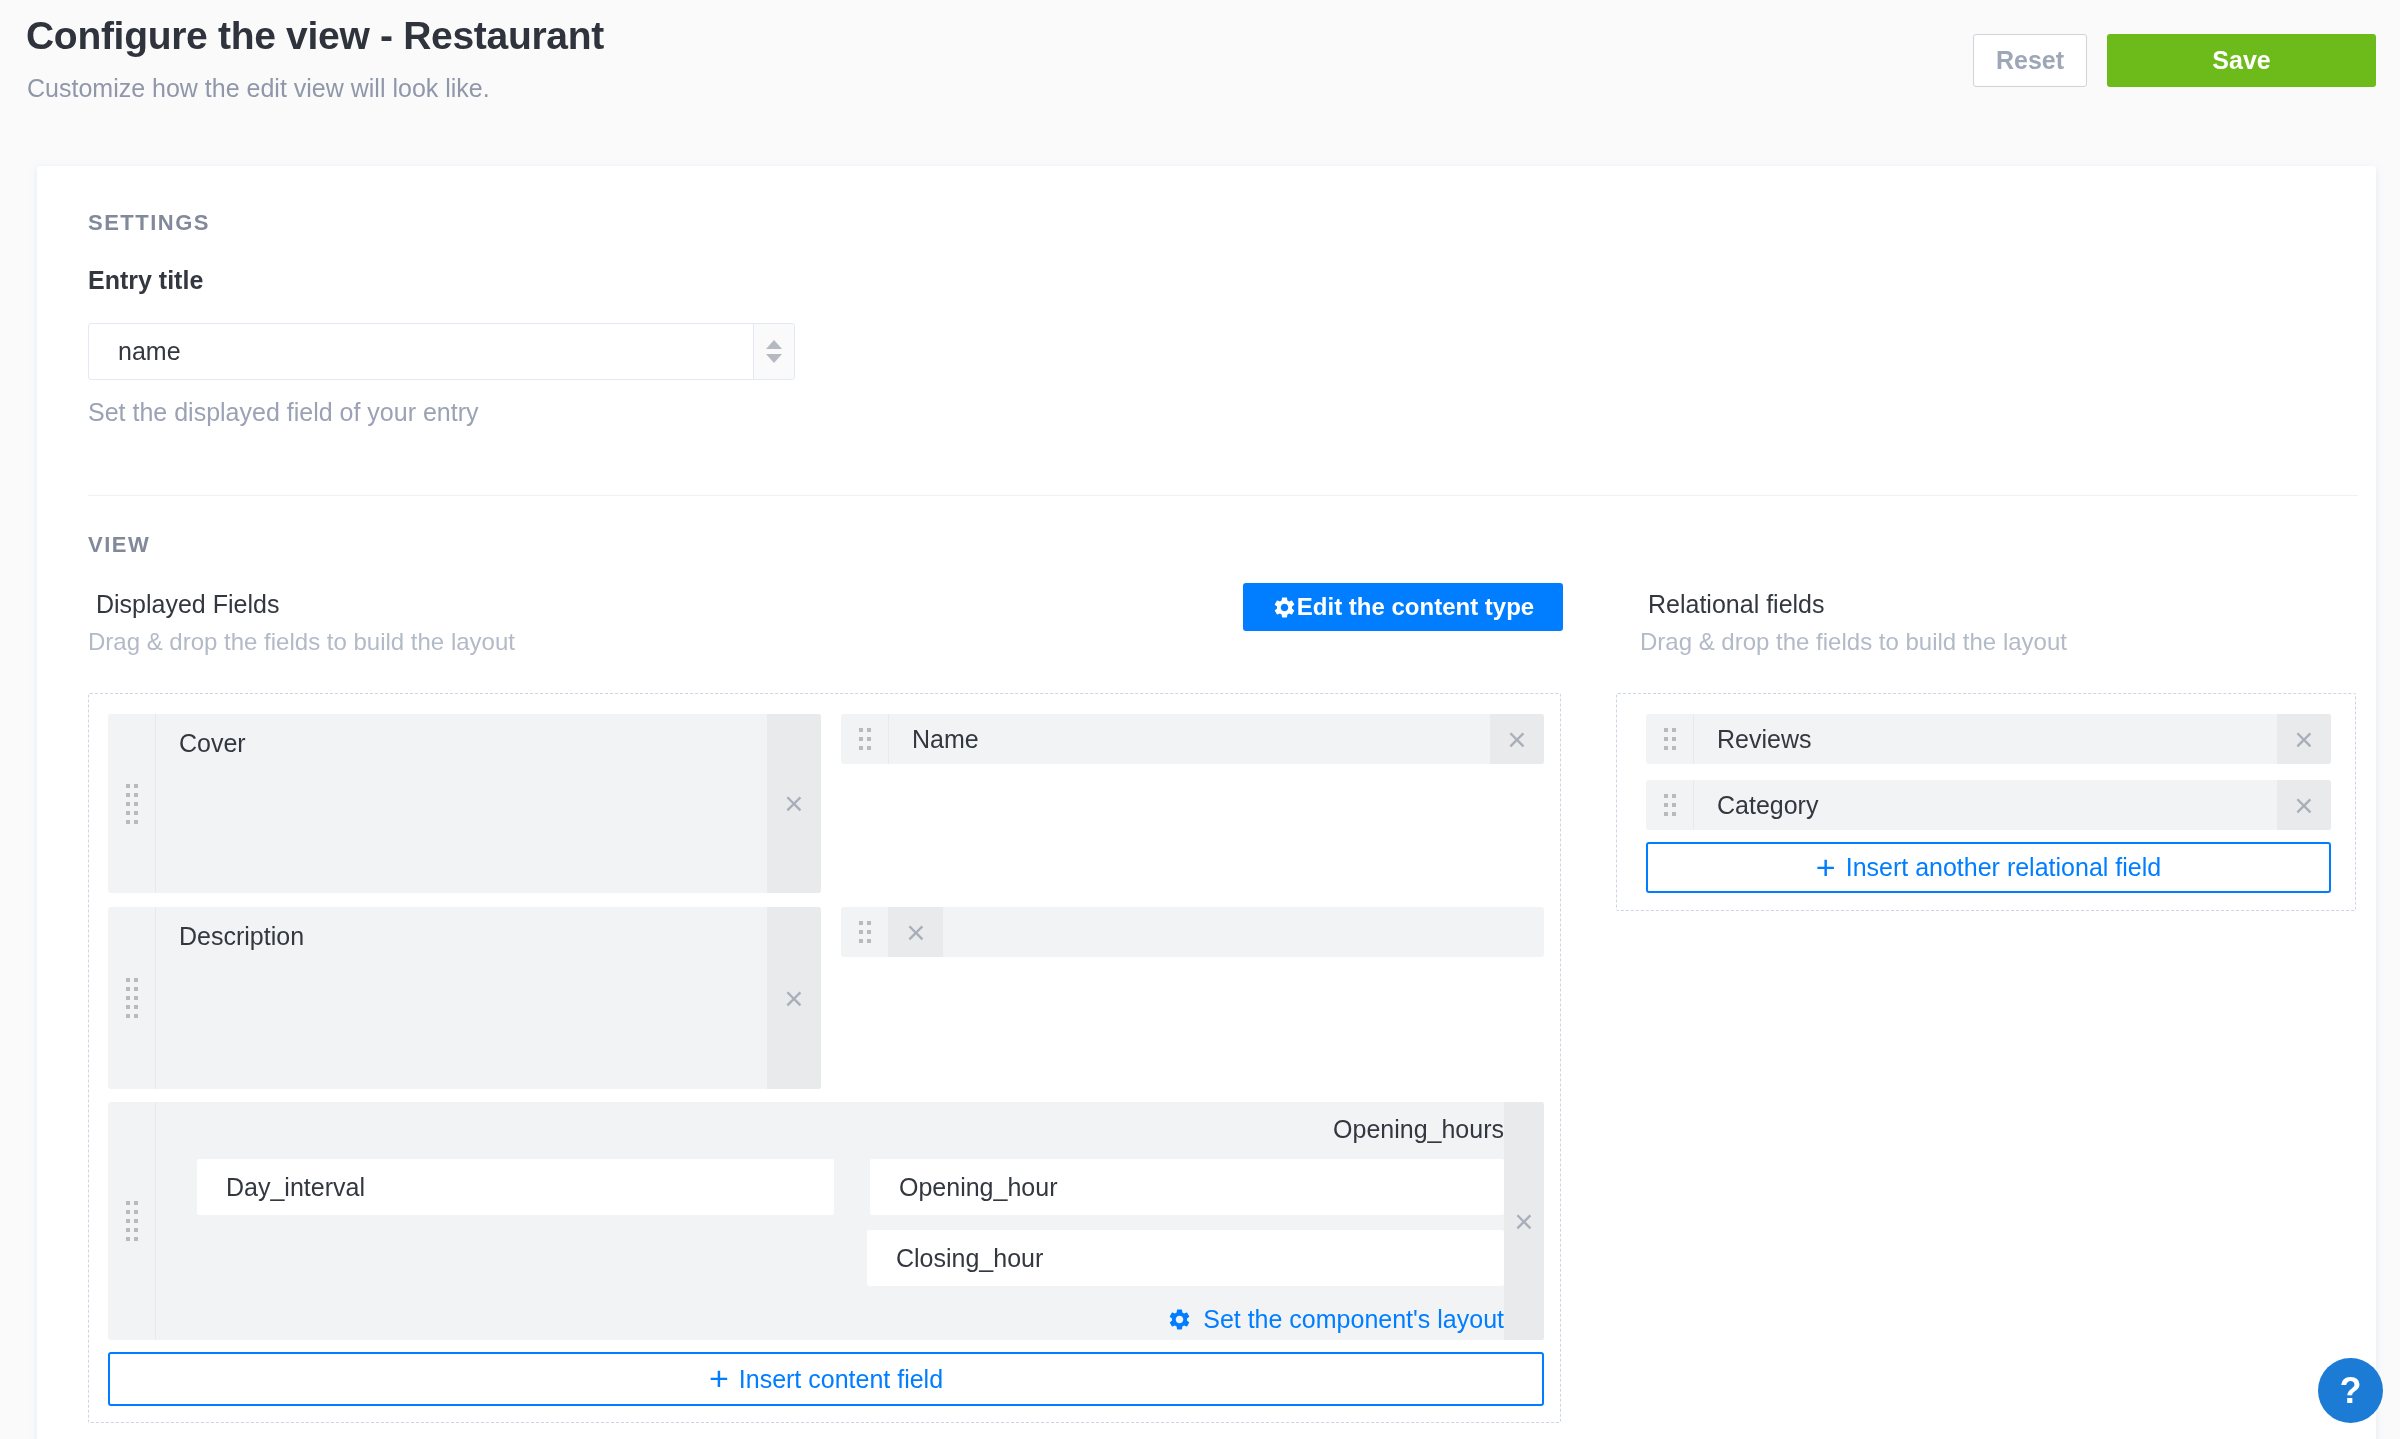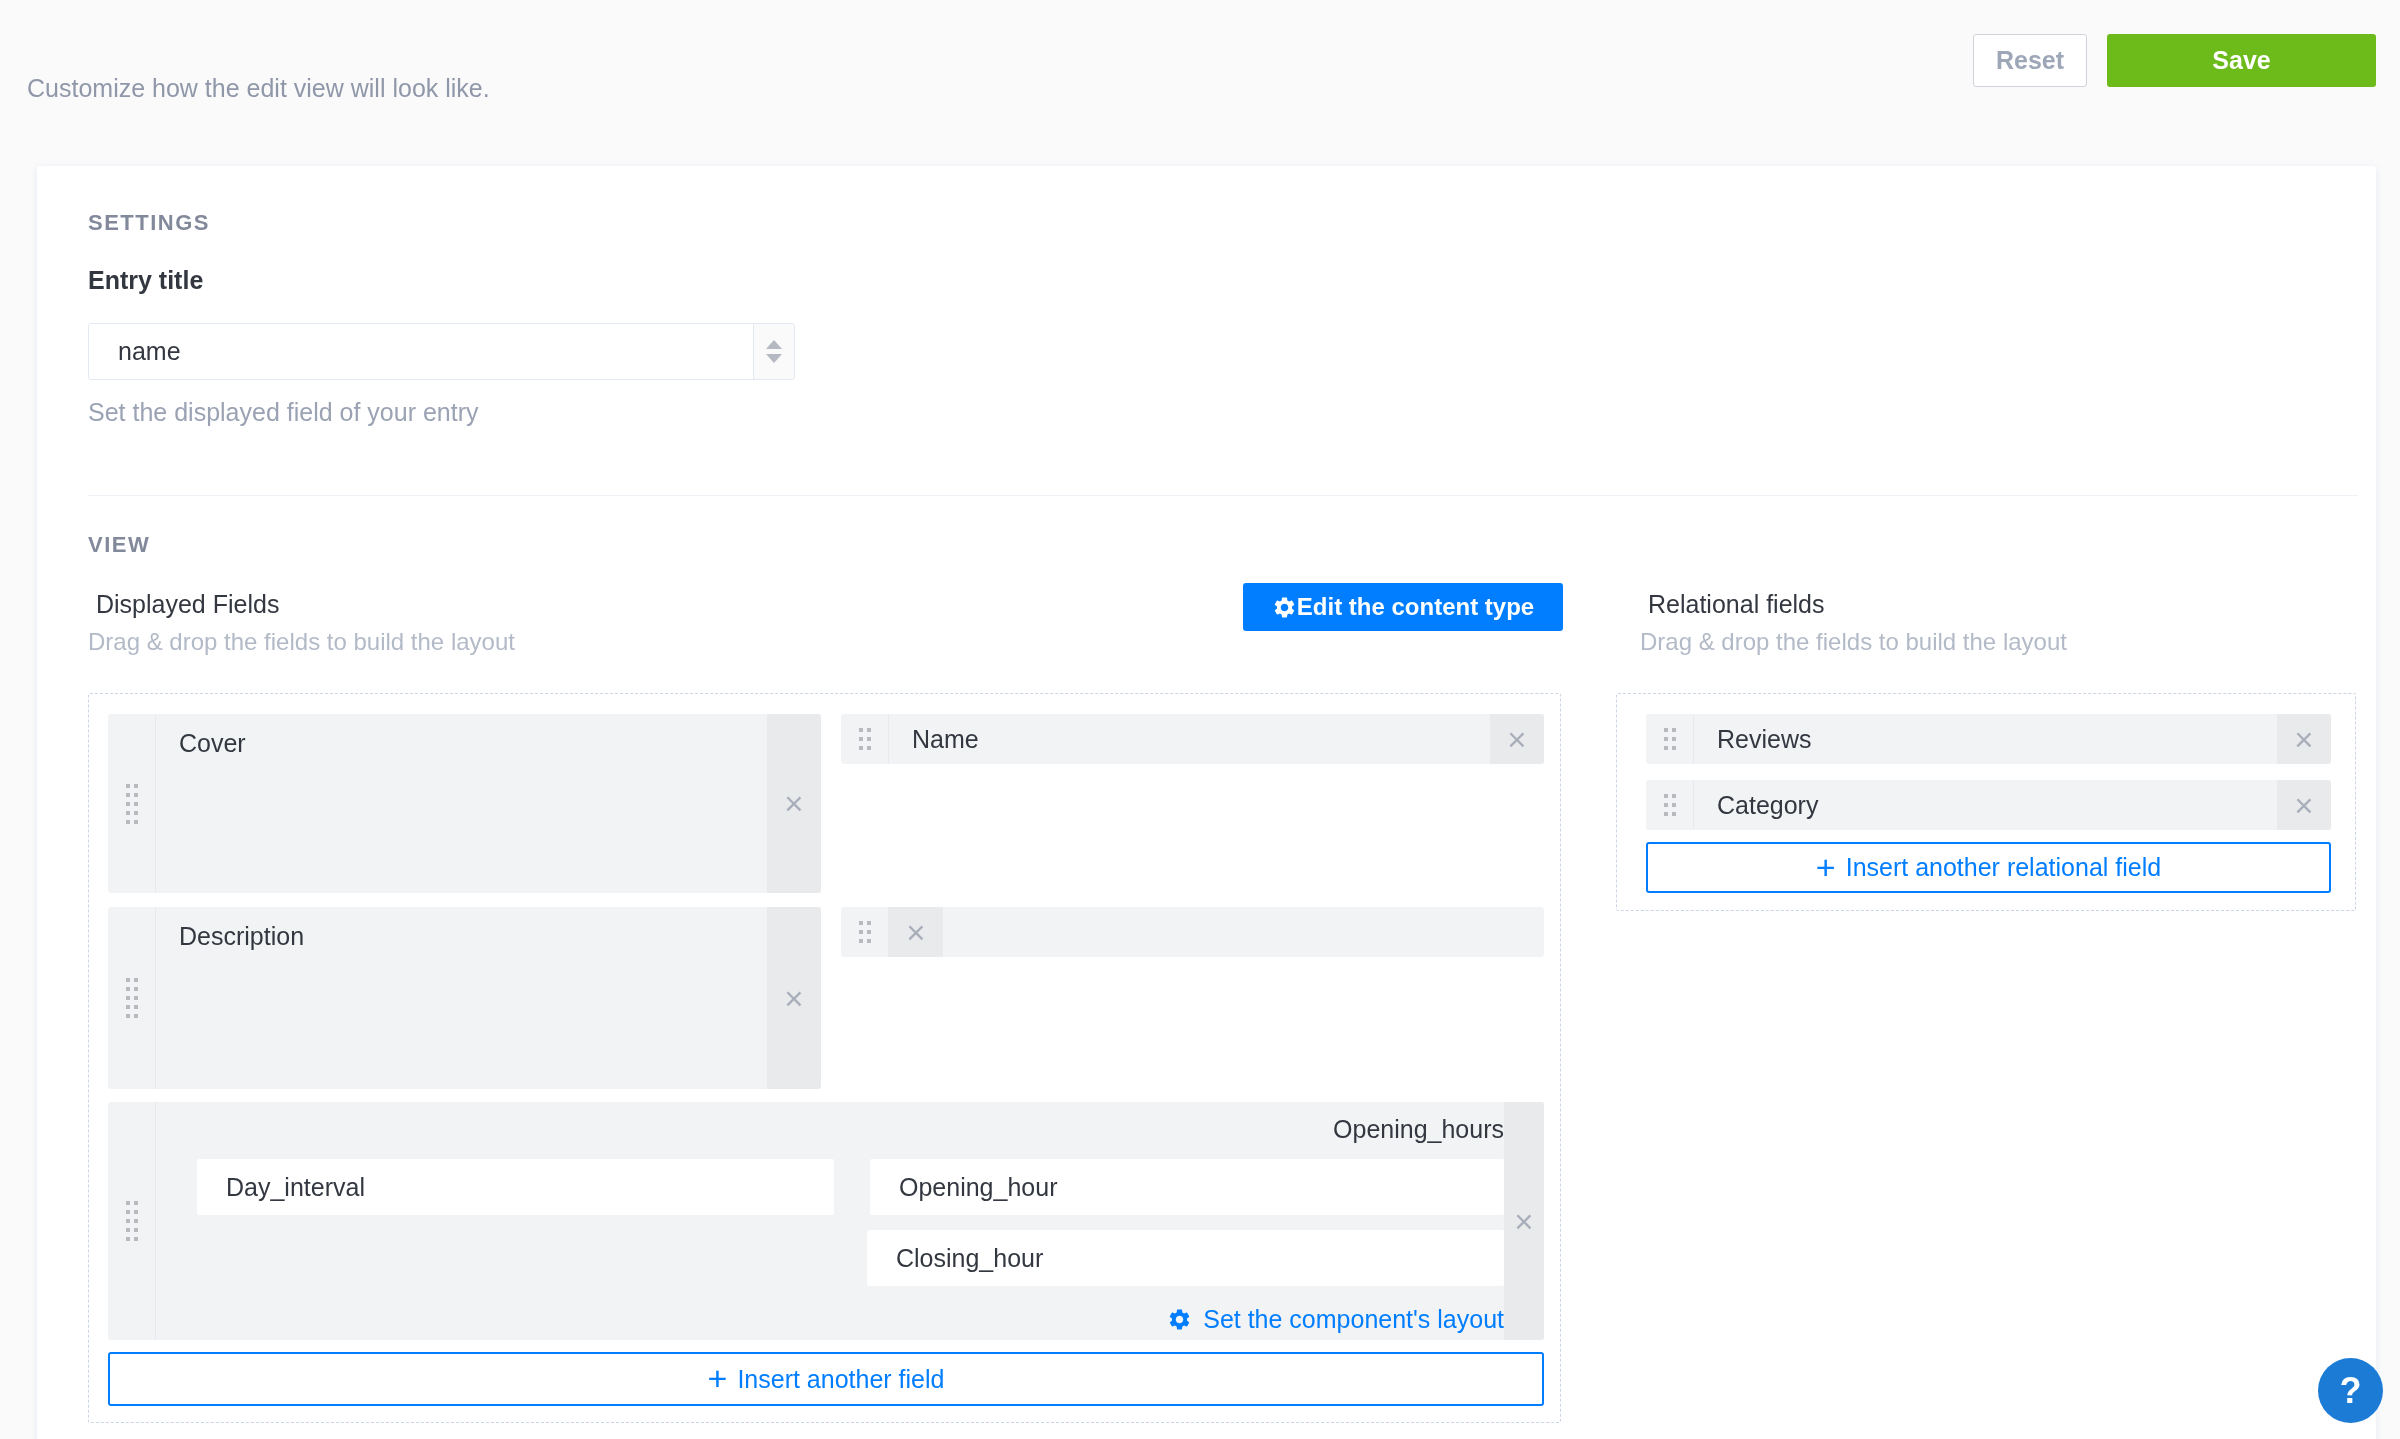--- a/index.html
+++ b/index.html
@@ -134,20 +134,21 @@
     background:var(--helpblue);border:none;cursor:pointer;
     color:#fff;font-family:inherit;font-size:36px;font-weight:700;line-height:1;
   }
 </style>
 </head>
 <body>
 
 <div class="page">
 
   <div class="topbar">
+    <h1 class="page-title">Configure the view - Restaurant</h1>
     <p class="page-subtitle">Customize how the edit view will look like.</p>
     <button class="btn-reset">Reset</button>
     <button class="btn-save">Save</button>
   </div>
 
   <div class="card">
 
     <div class="section-label lbl-settings">SETTINGS</div>
     <div class="field-label">Entry title</div>
     <div class="select">
@@ -237,21 +238,21 @@
             <span>Set the component's layout</span>
           </button>
         </div>
         <div class="fclose">
             <span class="x-glyph">×</span>
           </div>
       </div>
 
       <button class="btn-insert ins-field">
         <span class="plus-glyph">+</span>
-        <span>Insert another field</span>
+        <span>Insert content field</span>
       </button>
     </div>
 
     <div class="dashed relational-container">
 
       <div class="frow rr-reviews">
         <div class="fhandle">
             <span class="dots"></span>
           </div>
         <div class="flabel">Reviews</div>

